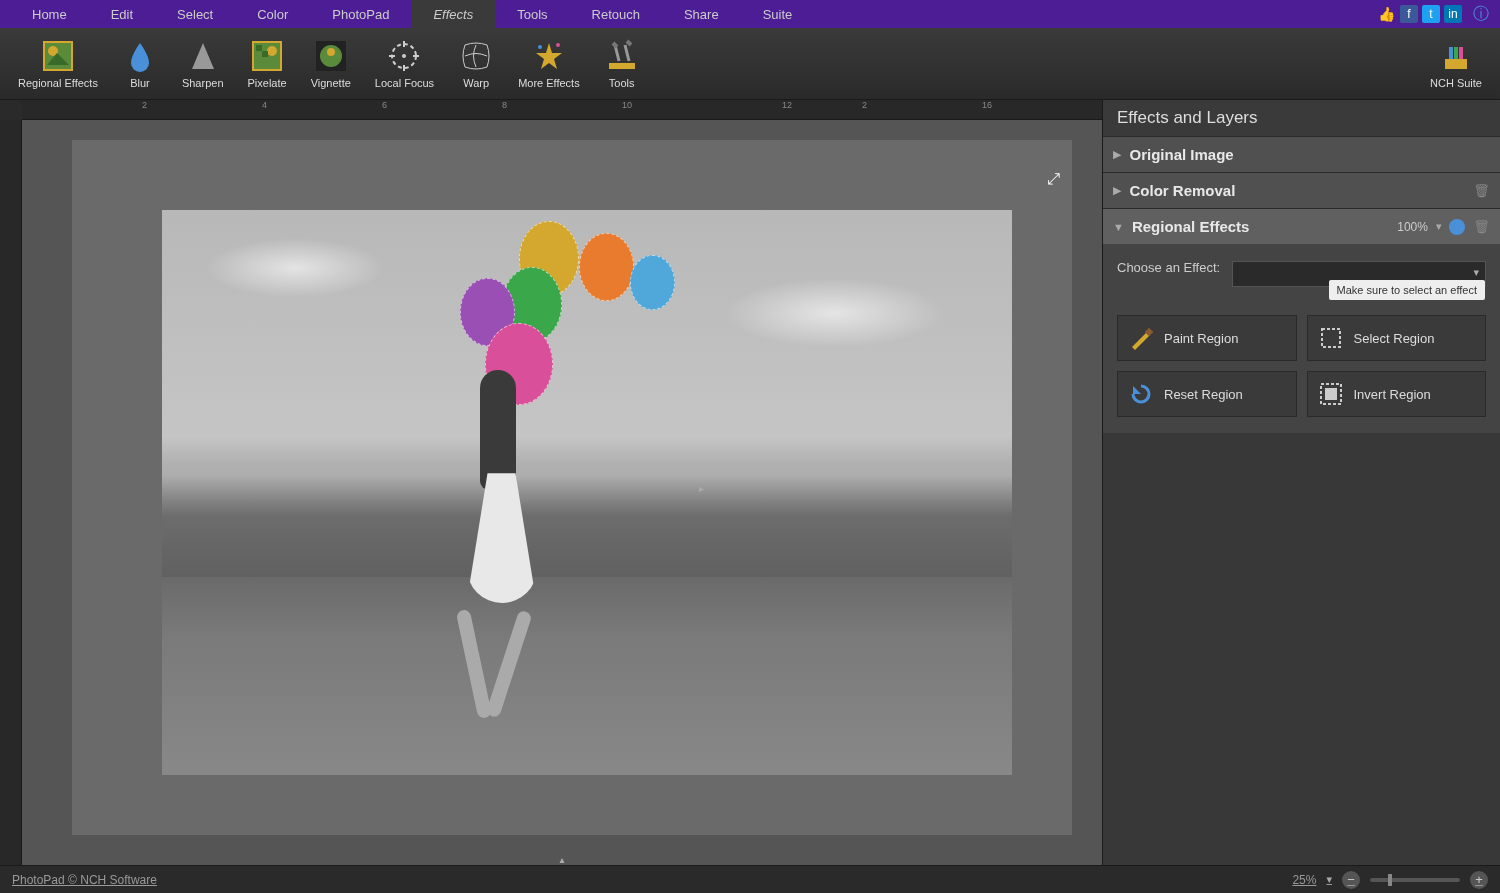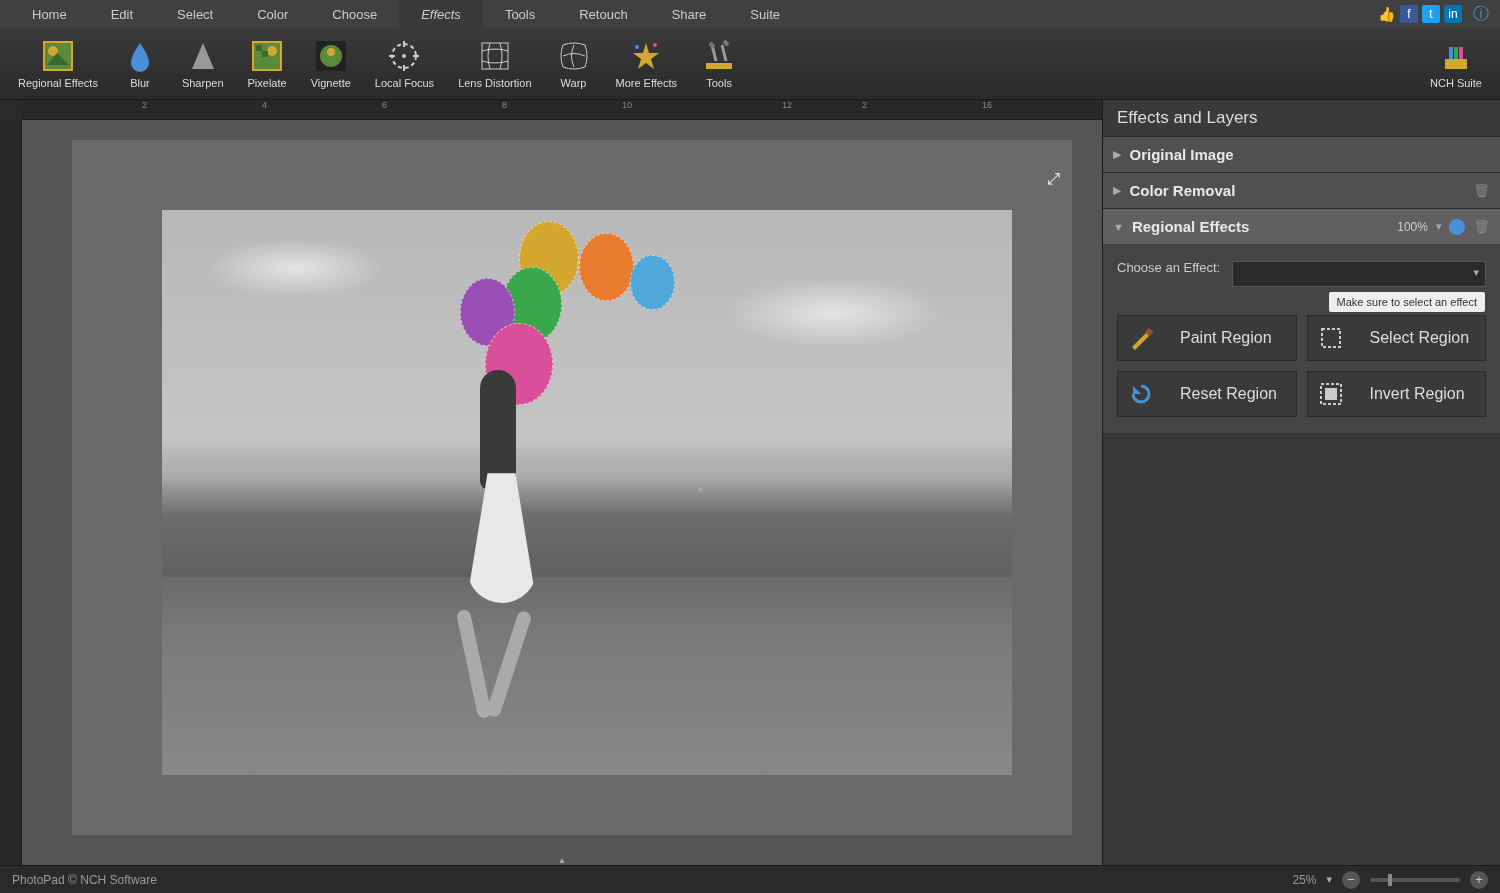--- a/index.html
+++ b/index.html
@@ -1,19 +1,19 @@
 <!DOCTYPE html>
 <html><head>
 <meta charset="utf-8">
 <style>
   * { box-sizing: border-box; margin: 0; padding: 0; font-family: Arial, Helvetica, sans-serif; }
   html, body { width: 1500px; height: 893px; background: #2a2a2a; color: #ccc; overflow: hidden; }
   
   
-  .menubar { height: 28px; background: #404040; display: flex; align-items: center; padding: 0 10px; font-size: 13px; justify-content: space-between; }
+  .menubar { height: 28px; background: #4c1d95; display: flex; align-items: center; padding: 0 10px; font-size: 13px; justify-content: space-between; }
   .menubar-left { display: flex; }
   .menu-item { padding: 0 22px; height: 28px; display: flex; align-items: center; cursor: pointer; color: #ccc; }
   .menu-item.active { background: #3a3a3a; font-style: italic; }
   .menubar-right { display: flex; align-items: center; gap: 4px; }
   .social-icon { width: 18px; height: 18px; display: inline-flex; align-items: center; justify-content: center; font-size: 12px; border-radius: 2px; cursor: pointer; color: #fff; }
   .like-icon { color: #4a90d9; font-size: 14px; }
   .fb { background: #3b5998; }
   .tw { background: #1da1f2; }
   .li { background: #0077b5; }
   .help-icon { color: #4a90d9; font-size: 16px; margin-left: 6px; }
@@ -64,50 +64,50 @@
   .layer-row { height: 36px; display: flex; align-items: center; padding: 0 10px; background: #505050; border-top: 1px solid #2a2a2a; font-size: 15px; color: #e8e8e8; cursor: pointer; justify-content: space-between; }
   .layer-row.expanded { background: #606060; }
   .layer-left { display: flex; align-items: center; gap: 8px; }
   .layer-right { display: flex; align-items: center; gap: 8px; font-size: 12px; color: #ccc; }
   .arrow { font-size: 11px; color: #aaa; }
   .layer-body { background: #444; padding: 16px 14px; flex-shrink: 0; text-align: right; }
   .effect-label { font-size: 13px; color: #ccc; display: block; margin-bottom: 12px; }
   .effect-row { display: flex; align-items: center; gap: 12px; margin-bottom: 10px; }
   .effect-select { flex: 1; height: 26px; background: #2a2a2a; border: 1px solid #555; position: relative; }
   .effect-select::after { content: "▾"; position: absolute; right: 6px; top: 4px; color: #aaa; font-size: 11px; }
-  .tooltip { position: absolute; top: 30px; right: 0; background: #eee; color: #333; font-size: 11px; padding: 4px 8px; border-radius: 2px; white-space: nowrap; }
+  .tooltip { position: absolute; top: 18px; right: 0; background: #eee; color: #333; font-size: 11px; padding: 4px 8px; border-radius: 2px; white-space: nowrap; }
   .tooltip::before { content: ""; position: absolute; top: -5px; left: 50%; border: 5px solid transparent; border-bottom-color: #eee; }
   .region-grid { display: grid; grid-template-columns: 1fr 1fr; gap: 10px; margin-top: 28px; }
-  .region-btn { height: 46px; background: #3a3a3a; border: 1px solid #2a2a2a; display: flex; align-items: center; gap: 26px; padding: 0 10px; font-size: 16px; color: #ddd; cursor: pointer; }
+  .region-btn { height: 46px; background: #3a3a3a; border: 1px solid #2a2a2a; display: flex; align-items: center; gap: 10px; padding: 0 10px; font-size: 13px; color: #ddd; cursor: pointer; }
   .region-btn .ricon { width: 26px; height: 26px; display: flex; align-items: center; justify-content: center; }
   .panel-flex { flex: 1; }
   .side-arrow { position: absolute; right: 398px; top: 50%; font-size: 10px; color: #aaa; cursor: pointer; }
 
   
-  .statusbar { height: 28px; background: #2a2a2a; border-top: 1px solid #1a1a1a; display: flex; align-items: center; justify-content: space-between; padding: 0 12px; font-size: 12px; color: #999; }
+  .statusbar { height: 28px; background: #2a2a2a; border-top: 1px solid #1a1a1a; display: flex; align-items: center; justify-content: space-between; padding: 0 12px; font-size: 12px; color: #999; text-decoration: underline; }
   .status-right { display: flex; align-items: center; gap: 10px; }
   .zoom-slider { width: 90px; height: 4px; background: #555; position: relative; border-radius: 2px; }
   .zoom-thumb { position: absolute; left: 20%; top: -4px; width: 4px; height: 12px; background: #888; }
   .zoom-btn { width: 18px; height: 18px; border-radius: 50%; background: #555; color: #ccc; display: flex; align-items: center; justify-content: center; font-size: 13px; cursor: pointer; }
   .trash, .undo-icon { color: #888; font-size: 13px; }
   .circle-icon { width:16px; height:16px; border-radius:50%; background:#4a90d9; display:inline-block; }
 
   
   svg { display: block; }
 </style>
 </head>
 <body>
 
 <div class="menubar">
   <div class="menubar-left">
     <div class="menu-item">Home</div>
     <div class="menu-item">Edit</div>
     <div class="menu-item">Select</div>
     <div class="menu-item">Color</div>
-    <div class="menu-item">Choose</div>
+    <div class="menu-item">PhotoPad</div>
     <div class="menu-item active">Effects</div>
     <div class="menu-item">Tools</div>
     <div class="menu-item">Retouch</div>
     <div class="menu-item">Share</div>
     <div class="menu-item">Suite</div>
   </div>
   <div class="menubar-right">
     <span class="social-icon like-icon">👍</span>
     <span class="social-icon fb">f</span>
     <span class="social-icon tw">t</span>
@@ -170,29 +170,20 @@
         <svg width="34" height="34">
             <circle cx="17" cy="17" r="12" stroke="#ccc" stroke-width="2" fill="none" stroke-dasharray="4 3"></circle>
             <circle cx="17" cy="17" r="2" fill="#ccc"></circle>
             <line x1="17" y1="2" x2="17" y2="8" stroke="#ccc" stroke-width="2"></line>
             <line x1="17" y1="26" x2="17" y2="32" stroke="#ccc" stroke-width="2"></line>
             <line x1="2" y1="17" x2="8" y2="17" stroke="#ccc" stroke-width="2"></line>
             <line x1="26" y1="17" x2="32" y2="17" stroke="#ccc" stroke-width="2"></line>
           </svg>
       </span>
       <span>Local Focus</span>
-    </div>
-    <div class="tool-btn wide">
-      <span class="icon">
-        <svg width="34" height="34">
-            <rect x="4" y="4" width="26" height="26" stroke="#ccc" fill="none"></rect>
-            <path d="M4 12 Q17 8 30 12 M4 22 Q17 26 30 22 M12 4 Q8 17 12 30 M22 4 Q26 17 22 30" stroke="#ccc" fill="none"></path>
-          </svg>
-      </span>
-      <span>Lens Distortion</span>
     </div>
     <div class="tool-btn">
       <span class="icon">
         <svg width="34" height="34">
             <path d="M6 6 Q17 2 28 6 Q32 17 28 28 Q17 32 6 28 Q2 17 6 6 Z" stroke="#ccc" fill="none"></path>
             <path d="M6 17 Q17 12 28 17 M17 6 Q12 17 17 28" stroke="#ccc" fill="none"></path>
           </svg>
       </span>
       <span>Warp</span>
     </div>

